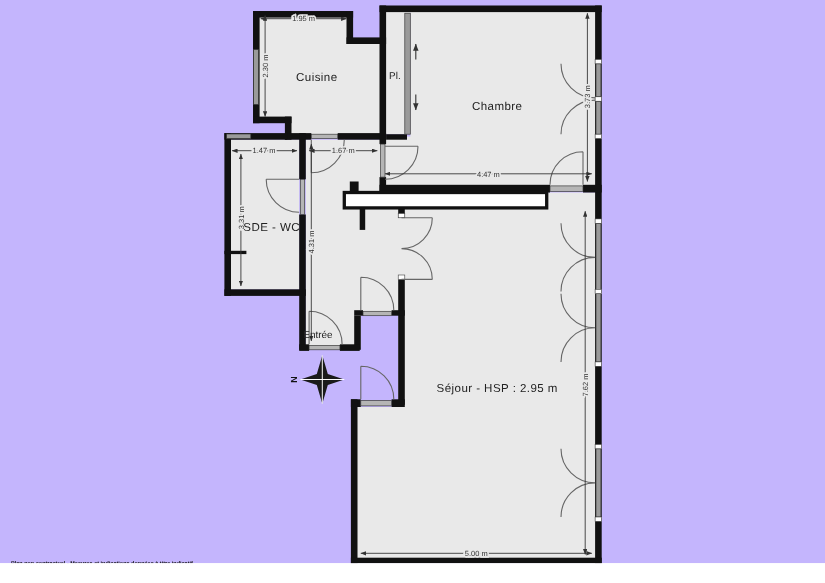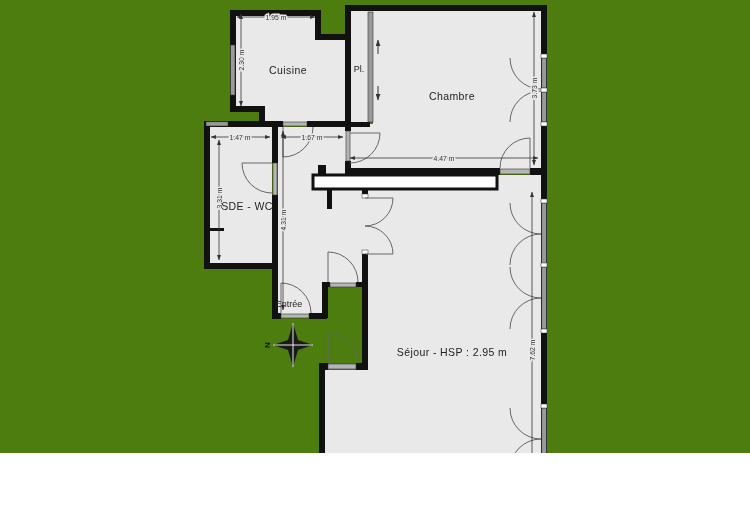--- a/index.html
+++ b/index.html
@@ -1,16 +1,16 @@
 <!DOCTYPE html>
 <html><head>
 <meta charset="utf-8">
 <style>
   html,body{margin:0;padding:0;background:#ffffff;}
-  .stage{position:relative;width:750px;height:453px;background:#4d7c0f;overflow:hidden;
+  .stage{position:relative;width:750px;height:512px;background:#c4b5fd;overflow:hidden;
          font-family:"Liberation Sans", sans-serif;}
   svg{display:block;}
   text{font-family:"Liberation Sans", sans-serif;}
   .room-label{font-size:10.5px;fill:#222;text-anchor:middle;letter-spacing:.4px;}
   .room-label-small{font-size:9px;fill:#222;text-anchor:middle;}
   .dim-label{font-size:6.8px;fill:#333;text-anchor:middle;paint-order:stroke;stroke:#e9e9e9;stroke-width:3px;}
   .footer-label{font-size:5px;font-weight:bold;fill:#111;}
   .north-label{font-size:8px;font-weight:bold;fill:#111;text-anchor:middle;}
 </style>
 </head>

